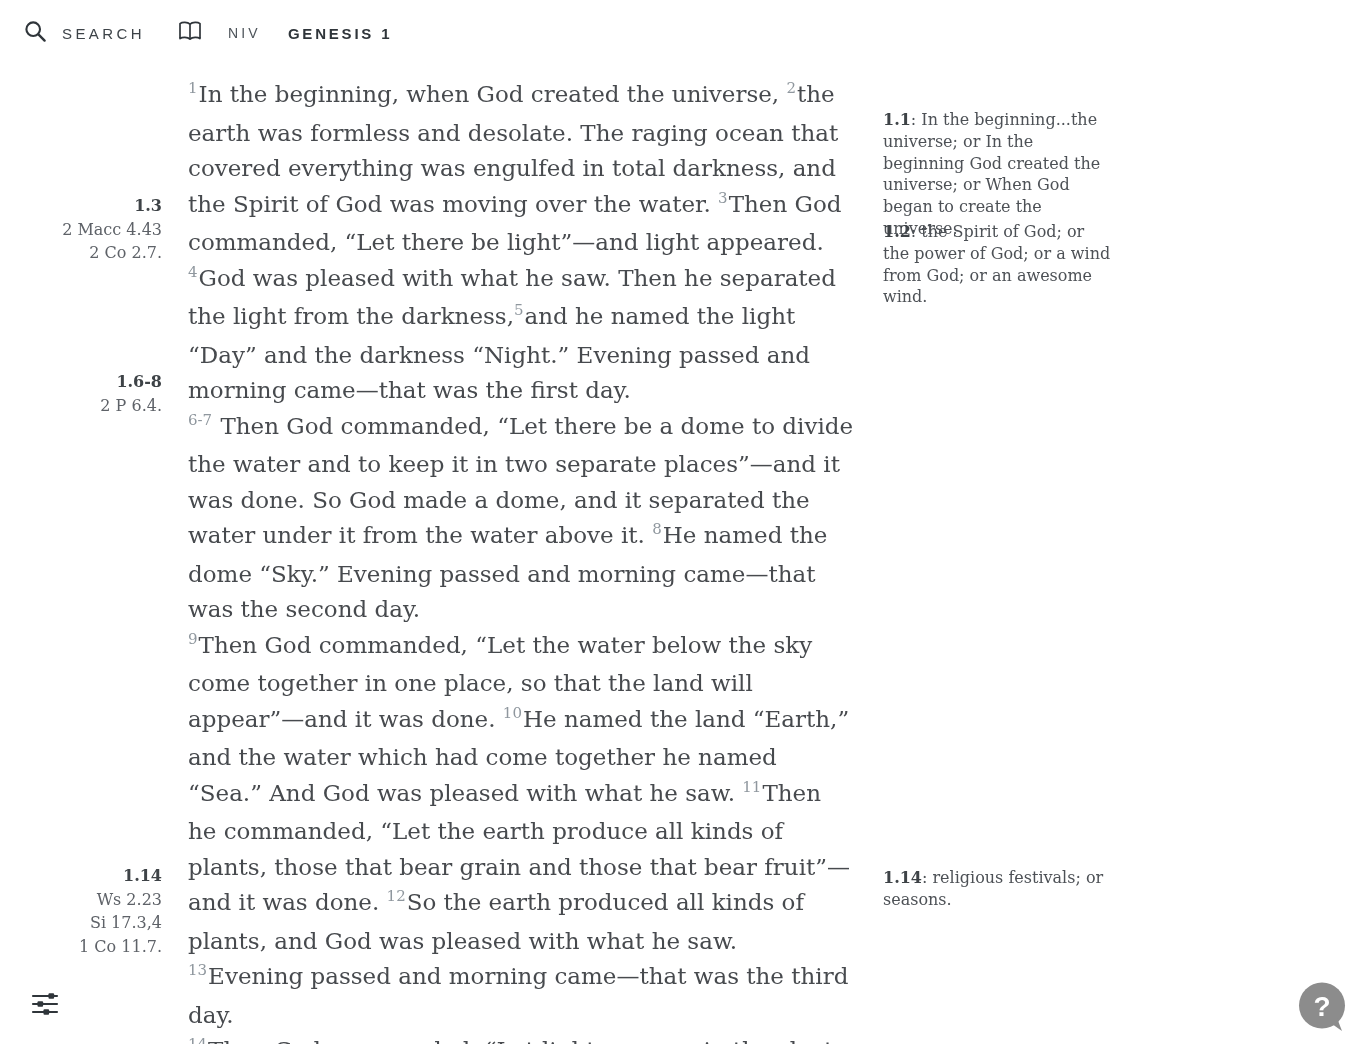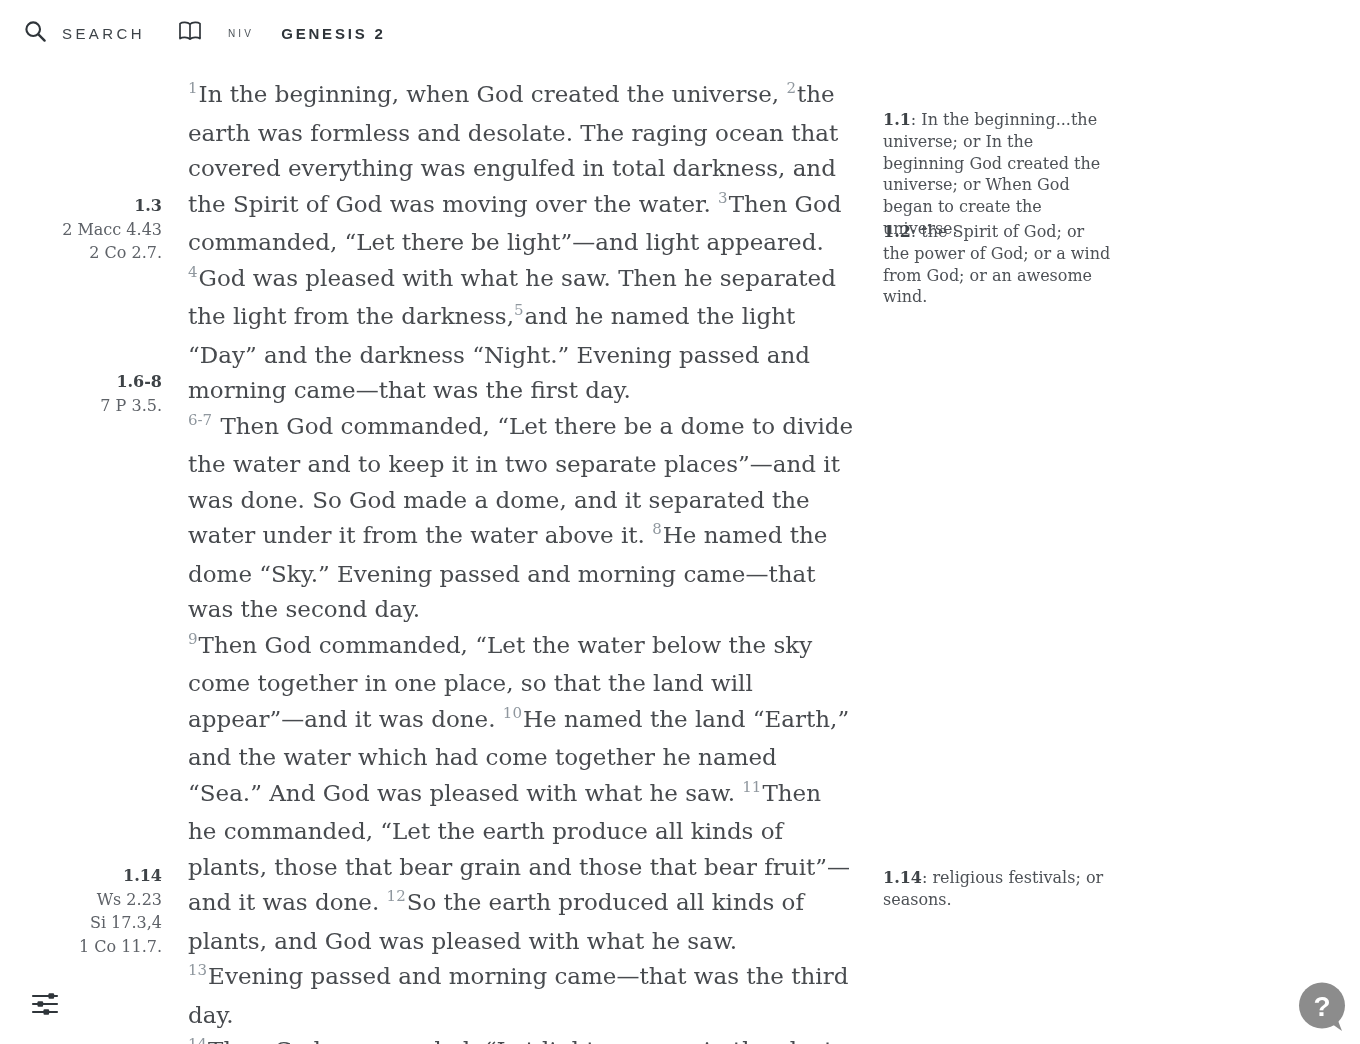--- a/index.html
+++ b/index.html
@@ -15,21 +15,21 @@
     display:flex;align-items:center;padding-left:24px;box-sizing:border-box;
     background:#ffffff;
   }
   .hbtn{display:flex;align-items:center;cursor:pointer;background:none;border:none;padding:0;}
   .icon-search{margin-right:15px;}
   .search-label{
     font-size:15px;letter-spacing:3.4px;color:#3d4348;margin-right:32px;
   }
   .icon-book{margin-right:25px;}
   .version-label{
-    font-size:10px;letter-spacing:3.2px;color:#4d545a;margin-right:27px;cursor:pointer;
+    font-size:14px;letter-spacing:3.2px;color:#4d545a;margin-right:27px;cursor:pointer;
   }
   .chapter-title{
     font-size:15px;letter-spacing:2.8px;color:#2f353a;font-weight:bold;cursor:pointer;
   }
 
   
   .passage{
     position:absolute;left:188px;top:77px;width:666px;
     font-family:"DejaVu Serif","Liberation Serif",serif;
     font-size:23px;line-height:35.5px;color:#474a4e;
@@ -90,32 +90,32 @@
   </button>
 
   <span class="icon-book">
     <svg width="26" height="22" viewBox="0 0 26 22">
       <path d="M13 4.2 C10.6 1.9, 5.2 1.9, 3 3.6 L3 18.6 C5.2 16.9, 10.6 16.9, 13 19.2 C15.4 16.9, 20.8 16.9, 23 18.6 L23 3.6 C20.8 1.9, 15.4 1.9, 13 4.2 Z" fill="none" stroke="#2f353a" stroke-width="1.7" stroke-linejoin="round"></path>
       <line x1="13" y1="4.2" x2="13" y2="19.2" stroke="#2f353a" stroke-width="1.7"></line>
     </svg>
   </span>
 
   <span class="version-label">NIV</span>
-  <span class="chapter-title">GENESIS 2</span>
+  <span class="chapter-title">GENESIS 1</span>
 </div>
 
 <div class="cross-ref-column">
     <div class="margin-note mn-0">
       <div class="mref">1.3</div>
       <div class="msrc">2 Macc 4.43</div>
       <div class="msrc">2 Co 2.7.</div>
     </div>
     <div class="margin-note mn-1">
       <div class="mref">1.6-8</div>
-      <div class="msrc">7 P 3.5.</div>
+      <div class="msrc">2 P 6.4.</div>
     </div>
     <div class="margin-note mn-2">
       <div class="mref">1.14</div>
       <div class="msrc">Ws 2.23</div>
       <div class="msrc">Si 17.3,4</div>
       <div class="msrc">1 Co 11.7.</div>
     </div>
   </div>
 
 <div class="passage">

